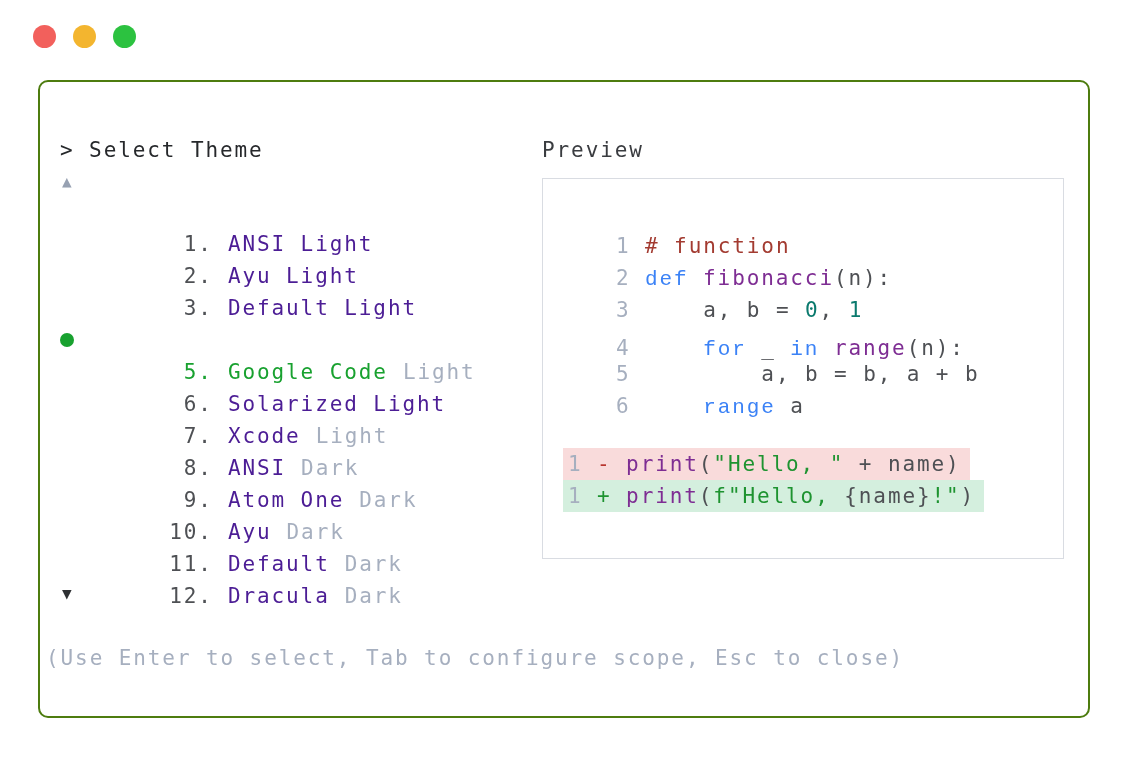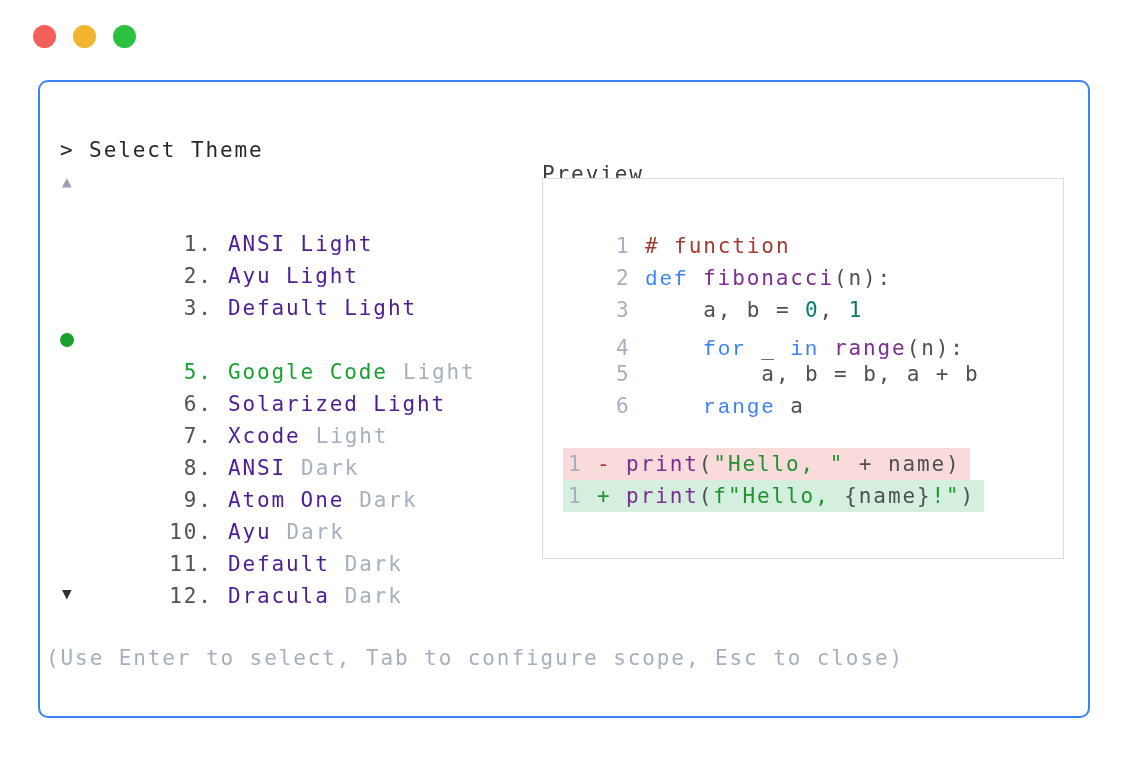--- a/index.html
+++ b/index.html
@@ -12,27 +12,27 @@
   
   .traffic { position:absolute; left:33px; top:25px; display:flex; gap:17px; }
   .light { width:23px; height:23px; border-radius:50%; }
   .light-red    { background:#f2605c; }
   .light-yellow { background:#f3b52f; }
   .light-green  { background:#2cc240; }
 
   
   .window {
     position:absolute; left:38px; top:80px; width:1052px; height:638px;
-    border:2px solid #3b82f6; border-radius:10px; background:#ffffff;
+    border:2px solid #4d7c0f; border-radius:10px; background:#ffffff;
   }
 
   .mono { font-size:21px; letter-spacing:1.9px; line-height:32px; white-space:pre; }
 
   .prompt { position:absolute; left:20px; top:52px; color:#26282b; }
-  .preview-label { position:absolute; left:502px; top:52px; color:#3a3c40;margin-top:24px; }
+  .preview-label { position:absolute; left:502px; top:52px; color:#3a3c40; }
 
   .scroll-arrow { position:absolute; left:22px; width:24px; height:32px; line-height:32px; font-size:16px; letter-spacing:0; }
   .scroll-up   { top:84px;  color:#97a1b2; }
   .scroll-down { top:496px; color:#2e3033; }
 
   
   .theme-row { position:absolute; left:42px; height:32px; }
   .item-num    { color:#4e5054; margin-right:15px; }
   .item-name   { color:#4c1d95; }
   .item-suffix { color:#a6afbf; margin-left:15px; }

